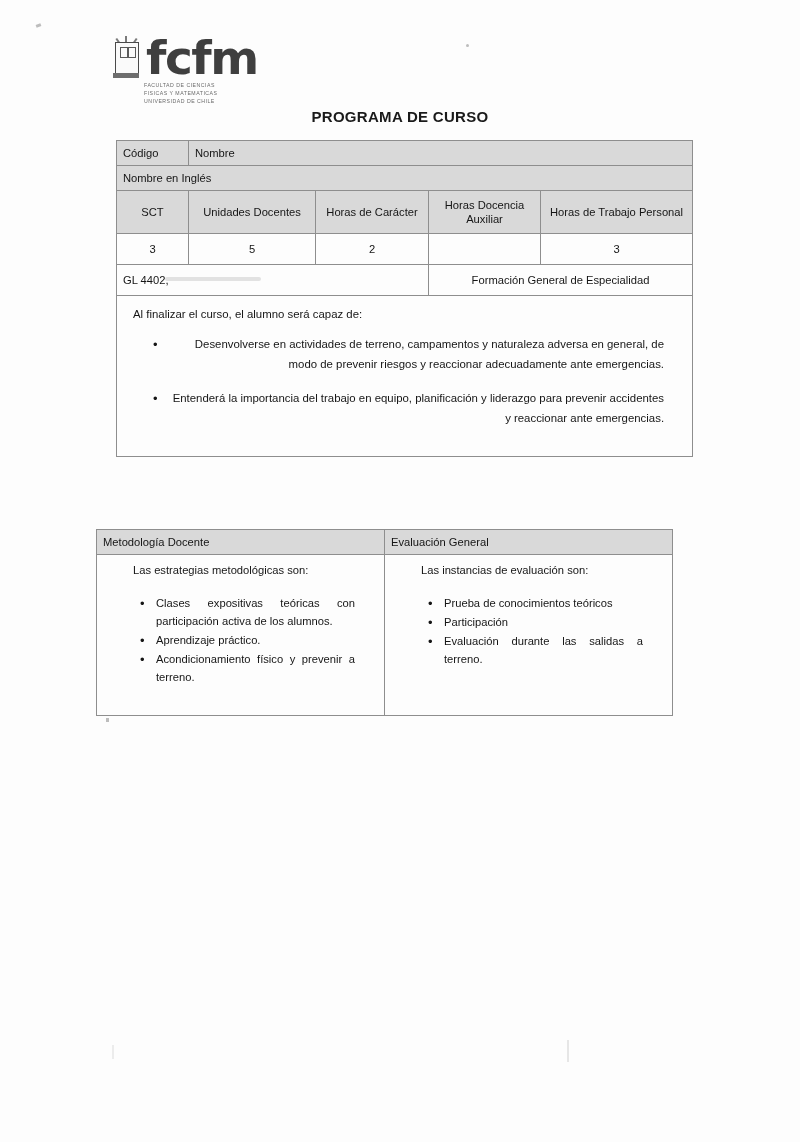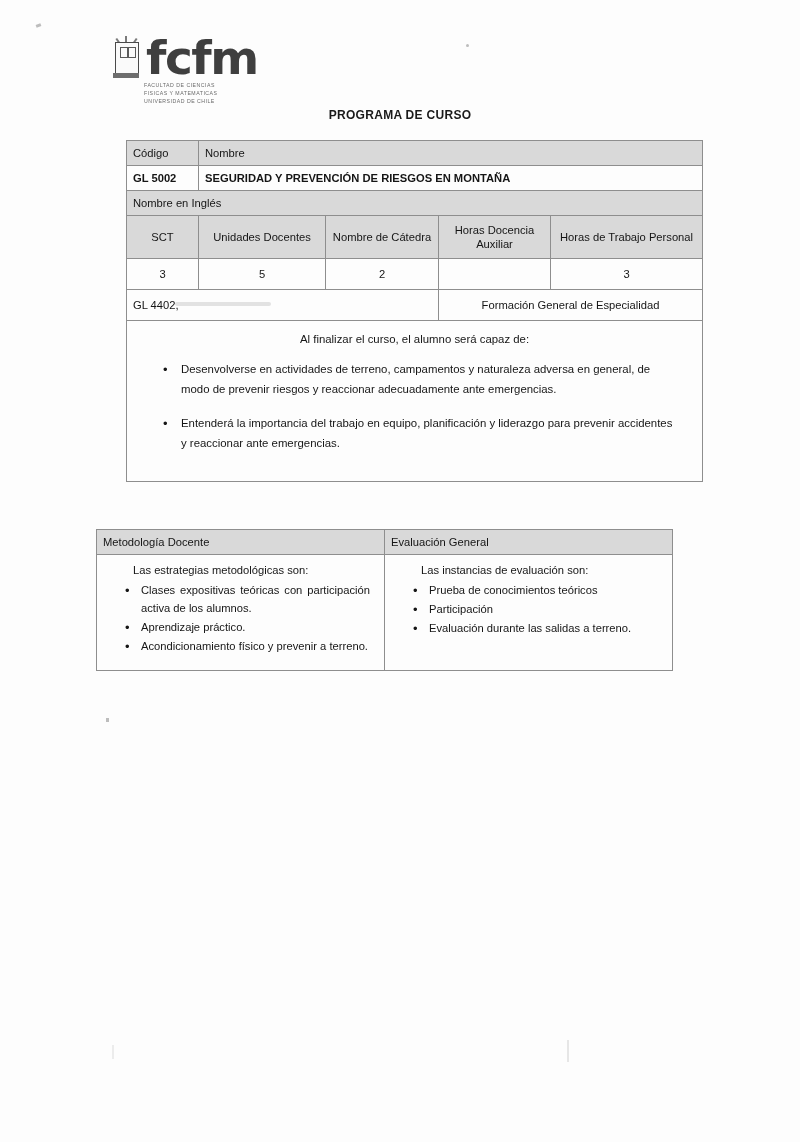--- a/index.html
+++ b/index.html
@@ -114,21 +114,21 @@
   }
   .logo-sub div { white-space: nowrap; }
 
   
   .doc-title {
     position: absolute;
     left: 0;
     top: 108px;
     width: 800px;
     text-align: center;
-    font-size: 12px;
+    font-size: 15px;
     font-weight: 700;
     letter-spacing: 0.3px;
     color: #1a1a1a;
   }
 
   
   .tbl {
     position: absolute;
     border-collapse: collapse;
     table-layout: fixed;
@@ -140,21 +140,21 @@
     vertical-align: middle;
     color: #151515;
   }
   .shade {
     background: #d9d9d9;
   }
   .ctr { text-align: center; }
   .bold { font-weight: 700; }
 
   table.main-tbl {
-    left: 126px;
+    left: 116px;
     top: 140px;
     width: 576px;
   }
   table.main-tbl td { height: 18px; }
 
   .subcell {
     line-height: 1.25;
   }
 
   .req-val {
@@ -171,31 +171,31 @@
   }
 
   
   .res-body {
     font-size: 11.4px;
     line-height: 1.75;
     padding: 6px 10px 10px 10px;
   }
   .res-body p.intro {
     margin: 0 0 4px 0;
-    text-align: center;
   }
   .res-body ul {
     margin: 10px 0 0 0;
     padding-left: 38px;
     list-style: none;
   }
   .res-body li {
     position: relative;
     margin-bottom: 14px;
     padding-right: 12px;
+    text-align: right;
   }
   .res-body li:before {
     content: "\2022";
     position: absolute;
     left: -18px;
     top: -1px;
     font-size: 13px;
   }
 
   
@@ -214,21 +214,21 @@
   }
   .cell-body {
     padding: 4px 8px 10px 8px;
     line-height: 1.6;
   }
   .cell-body p.lead {
     margin: 0 0 2px 0;
     padding-left: 22px;
   }
   .cell-body ul {
-    margin: 0;
+    margin: 15px;
     padding-left: 30px;
     list-style: none;
   }
   .cell-body li {
     position: relative;
     margin-bottom: 1px;
   }
   .cell-body li:before {
     content: "\2022";
     position: absolute;
@@ -287,30 +287,26 @@
       <col style="width:113px">
       <col style="width:112px">
       <col style="width:152px">
     </colgroup>
     <tbody>
       <tr>
         <td class="shade">Código</td>
         <td class="shade" colspan="4">Nombre</td>
       </tr>
       <tr>
-        <td class="bold">GL 5002</td>
-        <td class="bold" colspan="4">SEGURIDAD Y PREVENCIÓN DE RIESGOS EN MONTAÑA</td>
-      </tr>
-      <tr>
         <td class="shade" colspan="5">Nombre en Inglés</td>
       </tr>
       <tr>
         <td class="shade ctr subcell" style="height:36px">SCT</td>
         <td class="shade ctr subcell">Unidades Docentes</td>
-        <td class="shade ctr subcell">Nombre de Cátedra</td>
+        <td class="shade ctr subcell">Horas de Carácter</td>
         <td class="shade ctr subcell">Horas Docencia Auxiliar</td>
         <td class="shade ctr subcell">Horas de Trabajo Personal</td>
       </tr>
       <tr>
         <td class="ctr" style="height:24px">3</td>
         <td class="ctr">5</td>
         <td class="ctr">2</td>
         <td class="ctr"></td>
         <td class="ctr">3</td>
       </tr>

